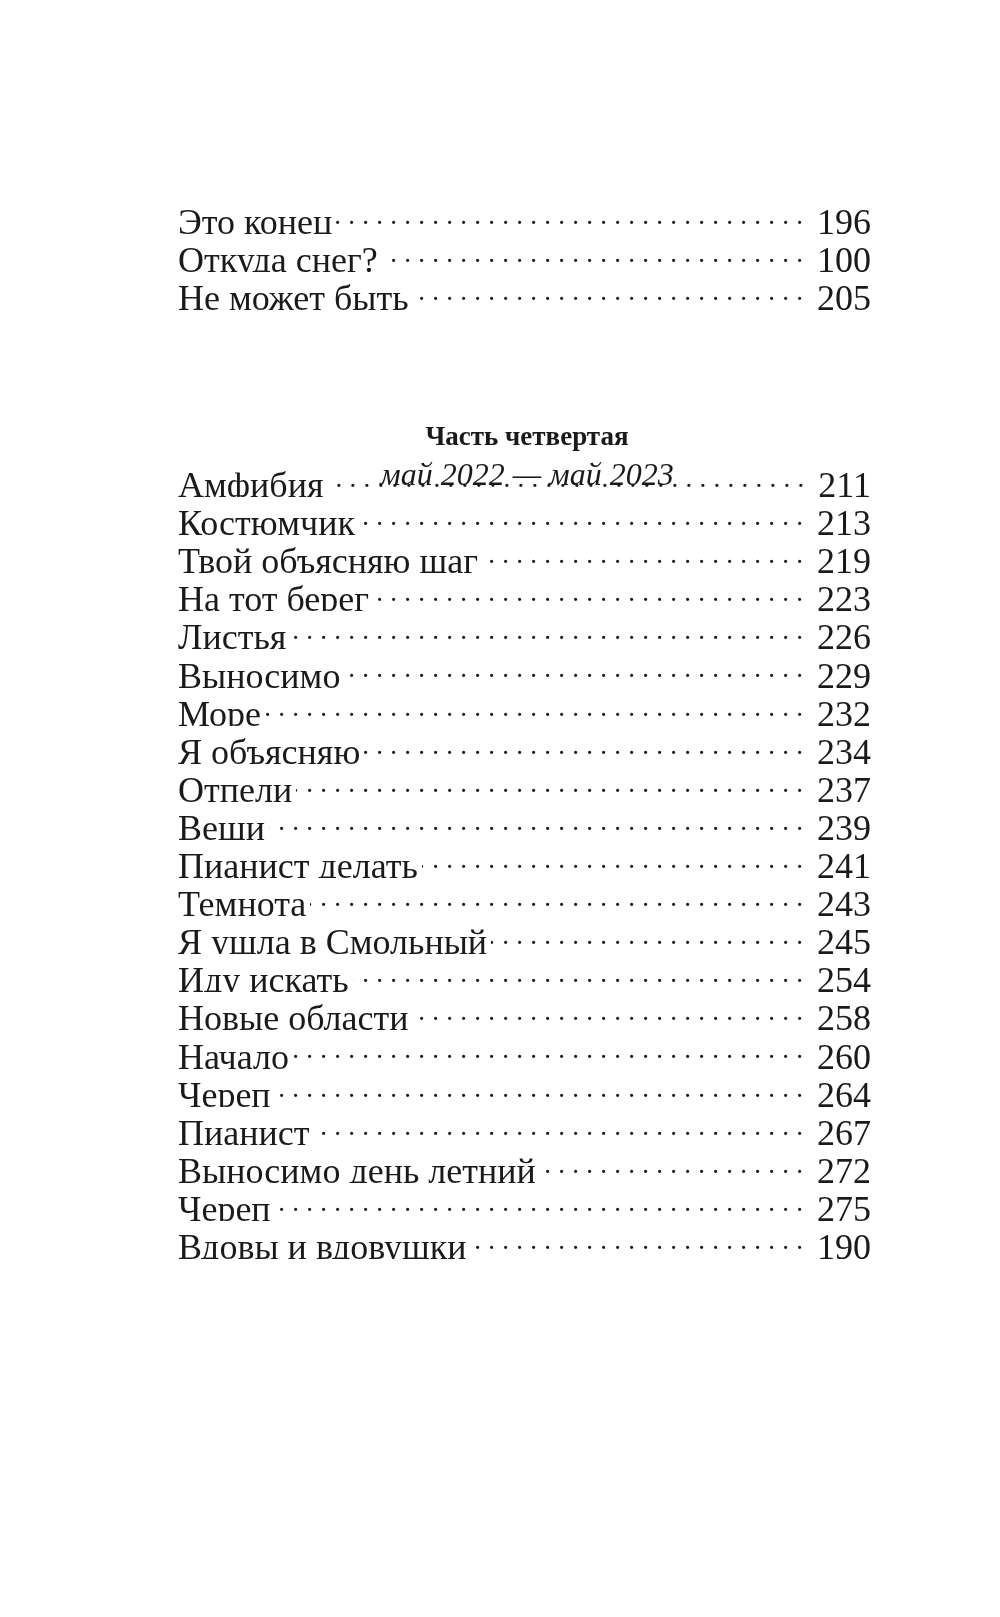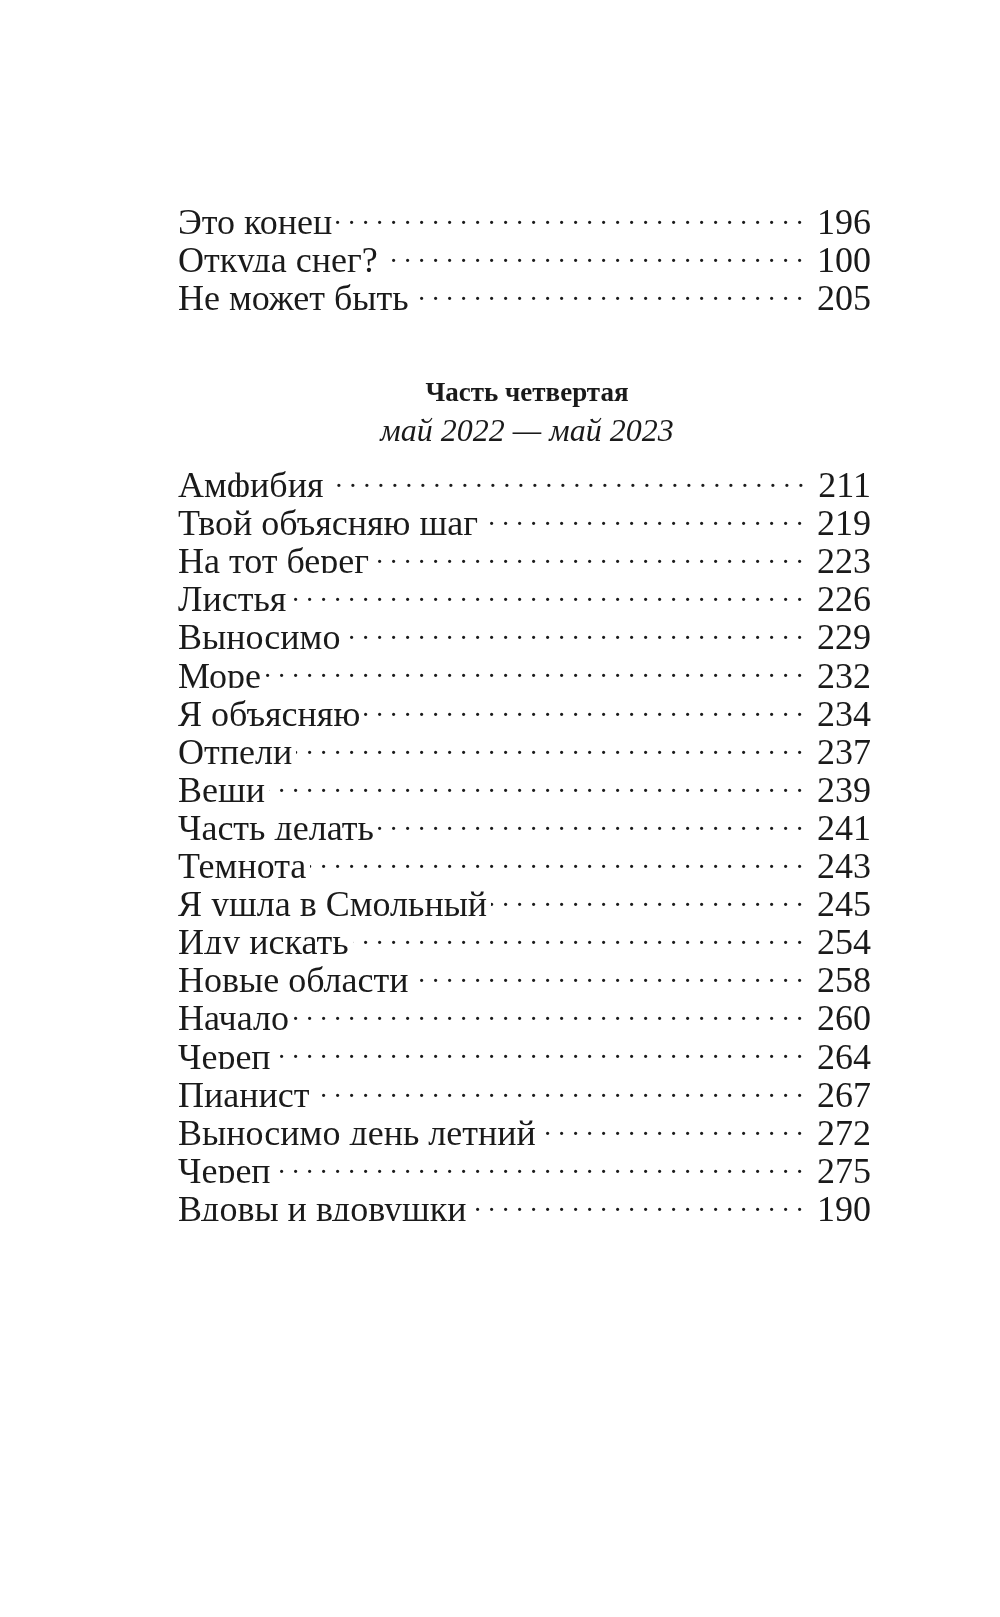--- a/index.html
+++ b/index.html
@@ -67,20 +67,21 @@
       top: 373px;
       text-align: center;
       padding-left: 54px;
       box-sizing: border-box;
     }
     .part-title {
       font-weight: bold;
       font-size: 27px;
       line-height: 38px;
       height: 38px;
+      margin-top: 44px;
     }
     .part-dates {
       font-style: italic;
       font-size: 32px;
       line-height: 38px;
       height: 38px;
     }
   </style>
 </head>
 <body>
@@ -108,20 +109,25 @@
   <div class="part-dates">май 2022 — май 2023</div>
 </div>
 
 <div class="toc toc-block-2">
   <div class="entry">
       <span class="title">Амфибия</span>
       <span class="leader"></span>
       <span class="page">211</span>
     </div>
   <div class="entry">
+      <span class="title">Костюмчик</span>
+      <span class="leader"></span>
+      <span class="page">213</span>
+    </div>
+  <div class="entry">
       <span class="title">Твой объясняю шаг</span>
       <span class="leader"></span>
       <span class="page">219</span>
     </div>
   <div class="entry">
       <span class="title">На тот берег</span>
       <span class="leader"></span>
       <span class="page">223</span>
     </div>
   <div class="entry">
@@ -148,21 +154,21 @@
       <span class="title">Отпели</span>
       <span class="leader"></span>
       <span class="page">237</span>
     </div>
   <div class="entry">
       <span class="title">Вещи</span>
       <span class="leader"></span>
       <span class="page">239</span>
     </div>
   <div class="entry">
-      <span class="title">Часть делать</span>
+      <span class="title">Пианист делать</span>
       <span class="leader"></span>
       <span class="page">241</span>
     </div>
   <div class="entry">
       <span class="title">Темнота</span>
       <span class="leader"></span>
       <span class="page">243</span>
     </div>
   <div class="entry">
       <span class="title">Я ушла в Смольный</span>

